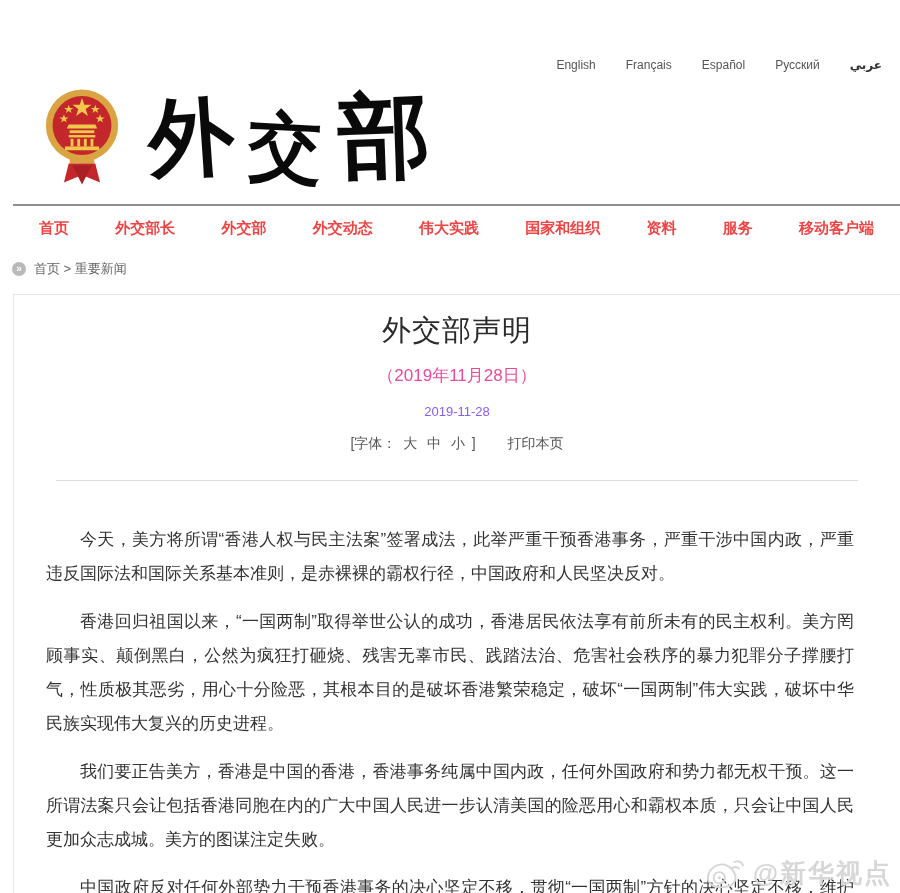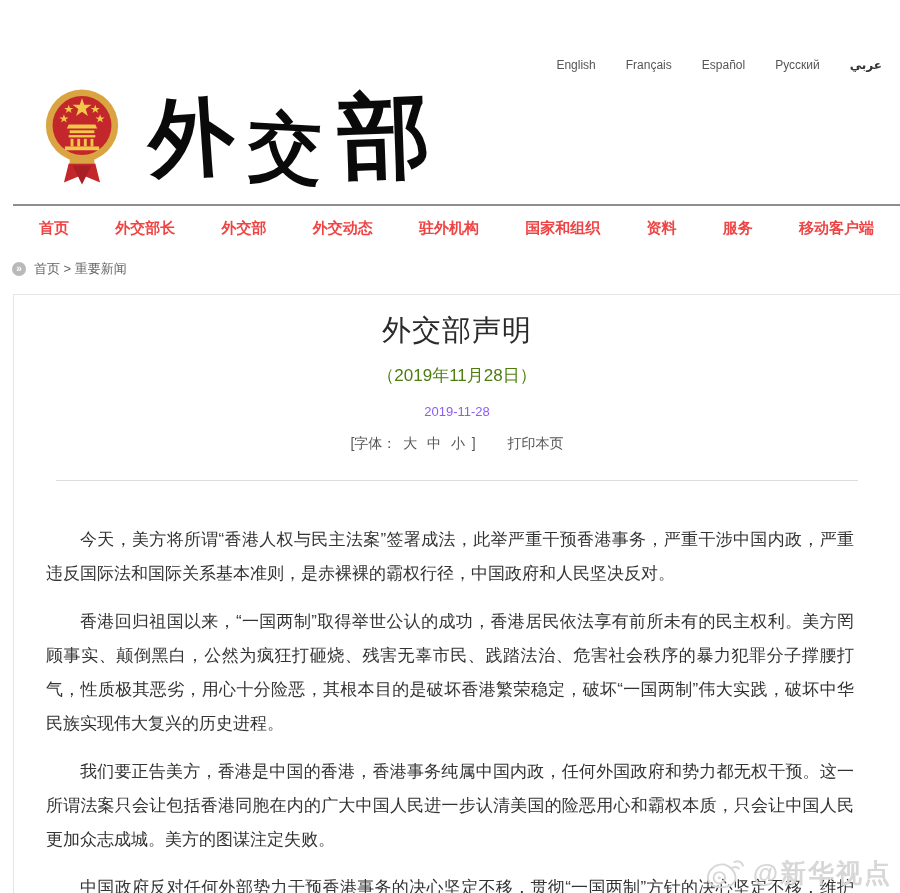--- a/index.html
+++ b/index.html
@@ -60,21 +60,21 @@
   
   .content-box {
     margin:16px 0 0 13px; width:887px; height:700px;
     background:#fff; border:1px solid #e6e6e6; border-right:none;
   }
   .article-title {
     margin-top:16px; text-align:center;
     font-size:29px; font-weight:500; color:#2b2b2b; letter-spacing:1px;
   }
   .article-subtitle {
-    margin-top:13px; text-align:center; font-size:17px; color:#4d7c0f;
+    margin-top:13px; text-align:center; font-size:17px; color:#ec4899;
   }
   .article-date {
     margin-top:17px; text-align:center; font-size:13px; color:#8b5cf6;
   }
   .article-tools {
     margin-top:16px; text-align:center; font-size:14px; color:#555;
   }
   .article-tools a { color:#555; text-decoration:none; cursor:pointer; }
   .article-tools .size-link { margin:0 3px; }
   .article-tools .print { margin-left:28px; }
@@ -136,21 +136,21 @@
     <span>交</span>
     <span>部</span>
   </div>
 </div>
 
 <div class="nav">
   <a>首页</a>
   <a>外交部长</a>
   <a>外交部</a>
   <a>外交动态</a>
-  <a>驻外机构</a>
+  <a>伟大实践</a>
   <a>国家和组织</a>
   <a>资料</a>
   <a>服务</a>
   <a>移动客户端</a>
 </div>
 
 <div class="breadcrumb">
   <span class="crumb-icon">»</span>
   <span>首页 &gt; 重要新闻</span>
 </div>

